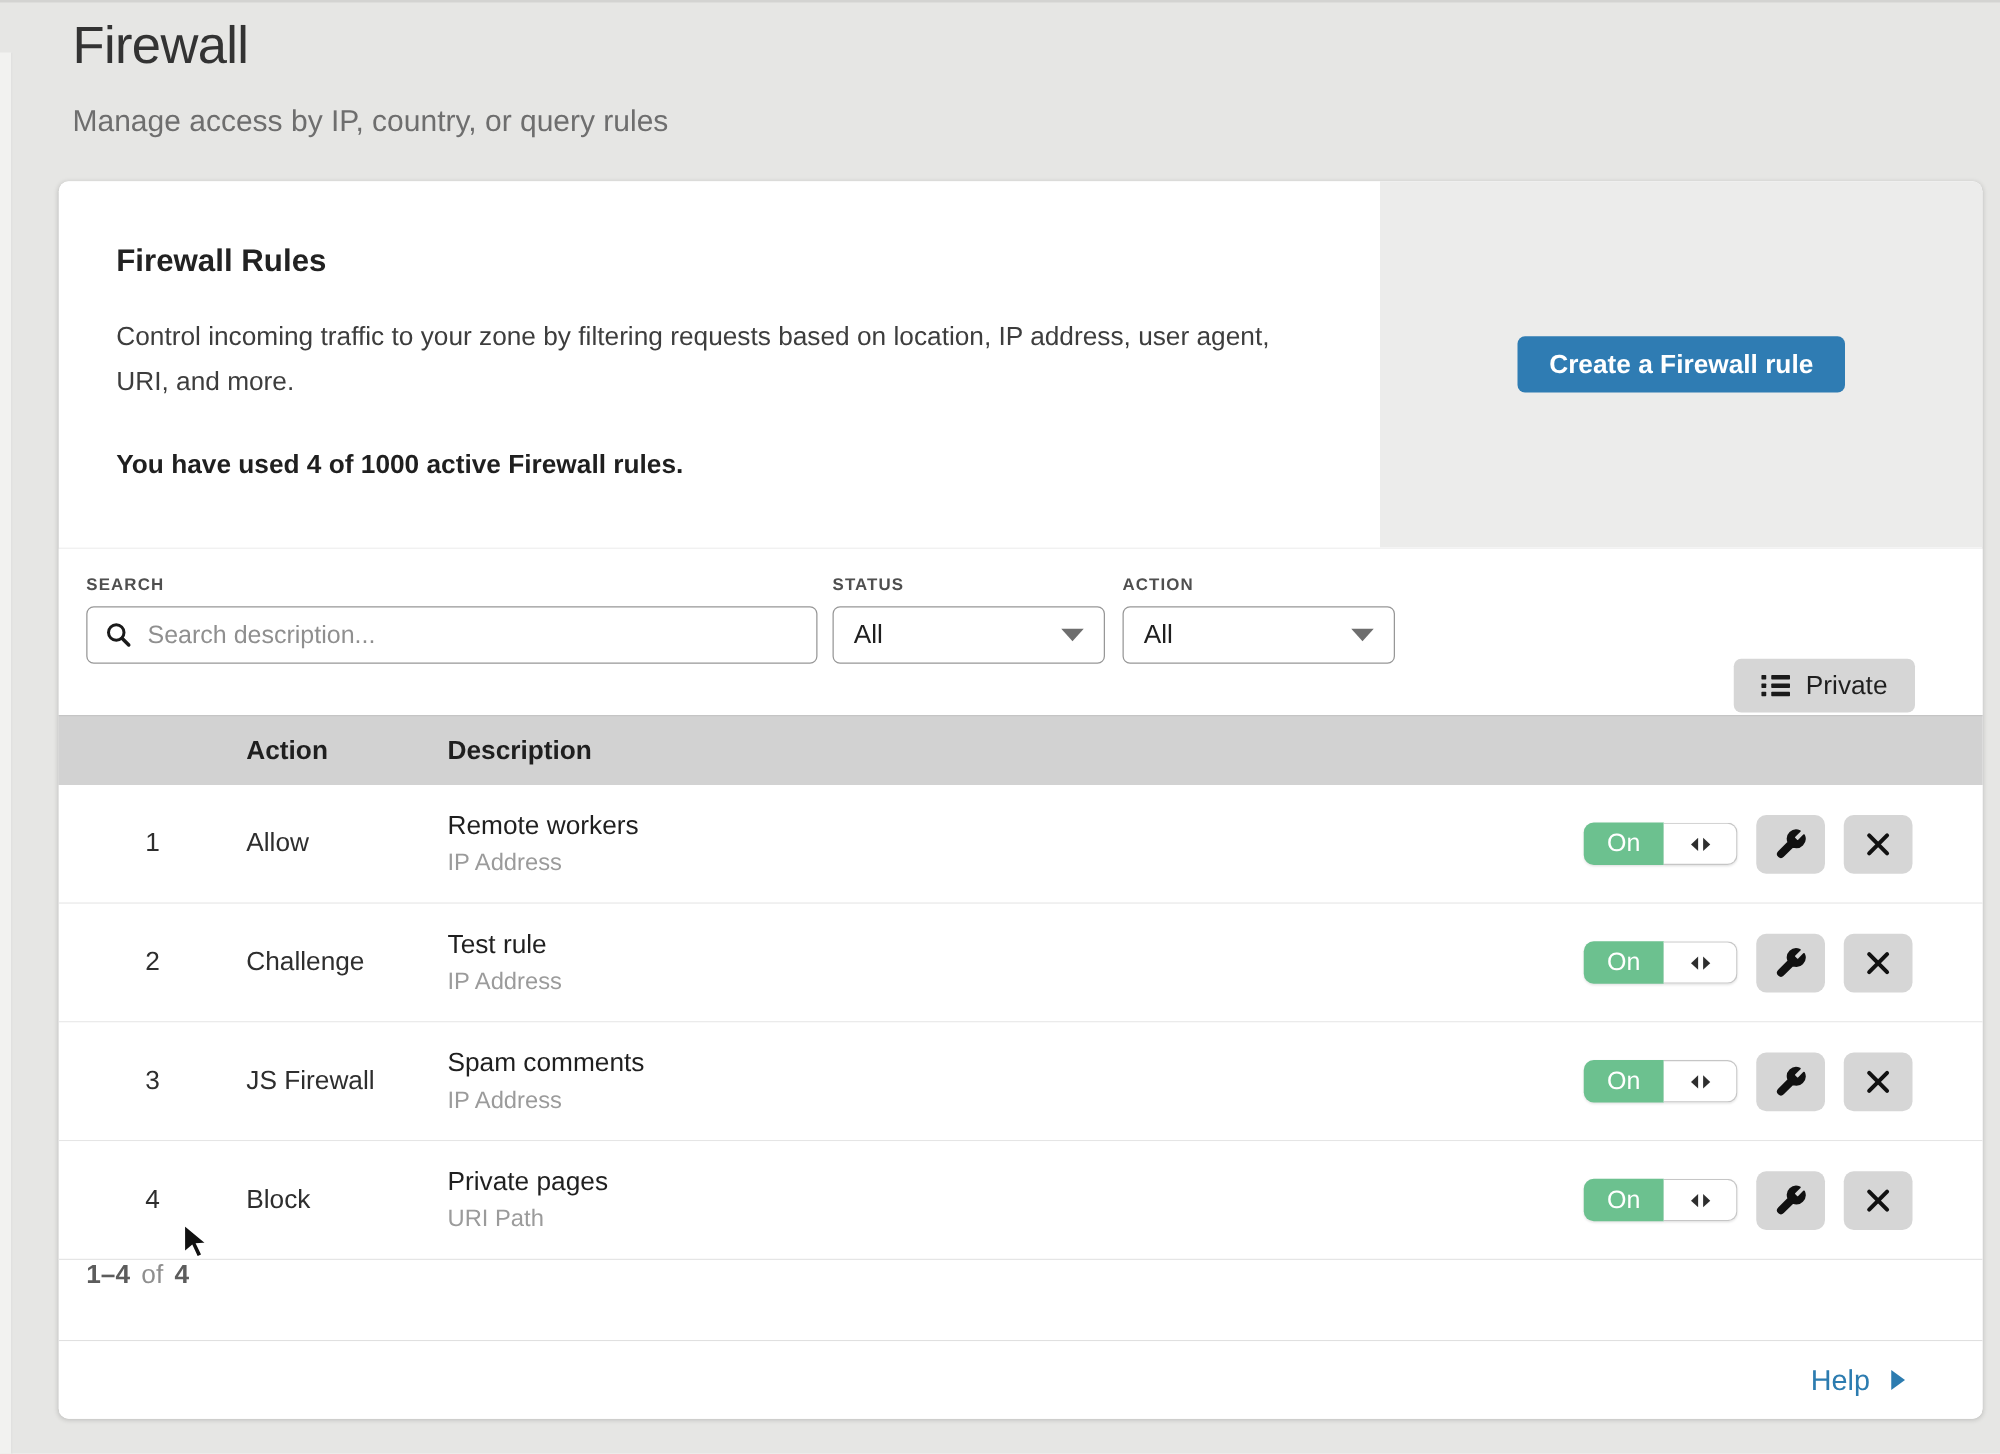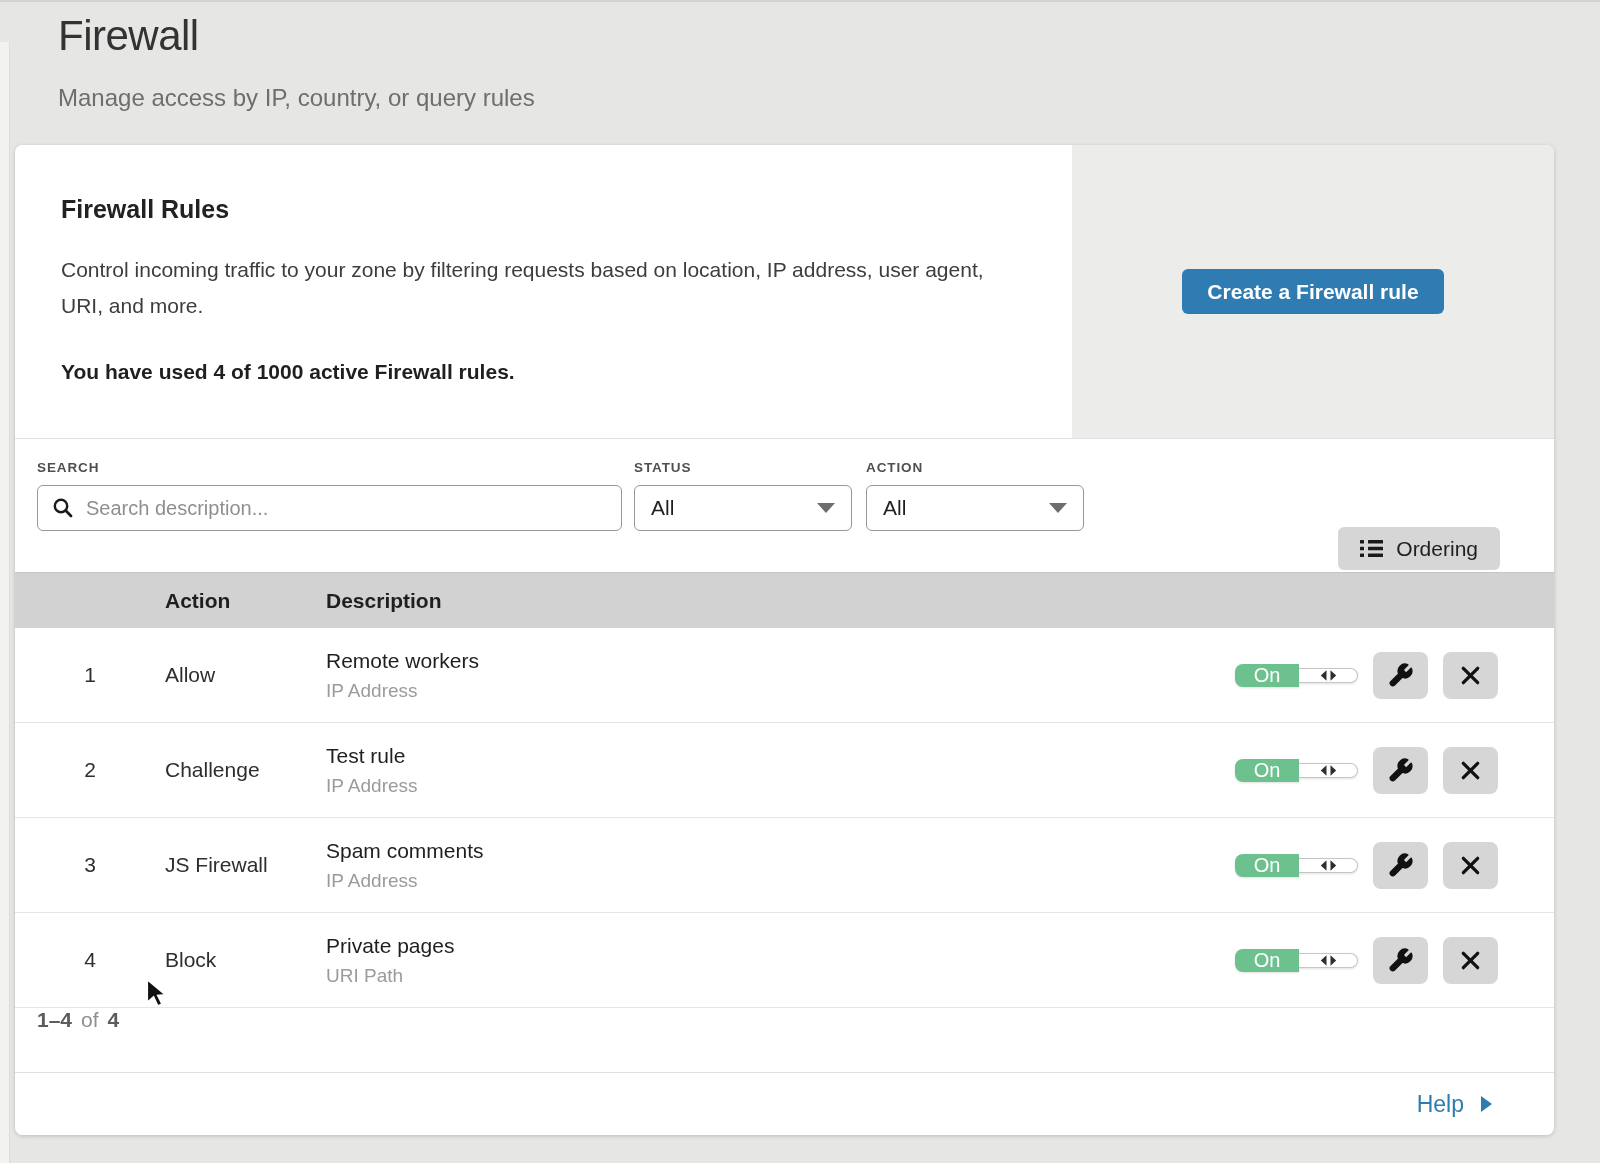--- a/index.html
+++ b/index.html
@@ -11,21 +11,21 @@
     position:relative; overflow:hidden;
     border-top:2px solid #d3d3d1;
   }
   .left-strip { position:absolute; left:0; top:40px; width:10px; bottom:0; background:#f2f2f0; border-right:1px solid #dcdcda; }
 
   .page-header { padding:10px 0 0 33px;margin-left:25px; }
   .page-title { font-size:42px; font-weight:500; color:#333; margin:0; letter-spacing:-0.5px; }
   .page-subtitle { font-size:24px; font-weight:400; color:#6e6e6e; margin-top:24px; }
 
   .card {
-    position:absolute; left:15px; top:143px; width:1539px; height:990px;
+    position:absolute; left:47px; top:143px; width:1539px; height:990px;
     background:#fff; border-radius:8px;
     box-shadow:0 1px 4px rgba(0,0,0,0.18);
     display:flex; flex-direction:column;
   }
 
   
   .top-section { display:flex; height:294px; flex:none; border-bottom:1px solid #e0e0e0; border-radius:8px 8px 0 0; overflow:hidden; }
   .top-left { flex:1; padding:50px 60px 0 46px; background:#fff; }
   .top-right { width:482px; background:#ececeb; display:flex; align-items:center; justify-content:center; }
   .panel-heading { font-size:25px; font-weight:600; color:#222; margin:0 0 28px 0; }
@@ -50,21 +50,21 @@
   
   .table-header { height:56px; flex:none; background:#d2d2d2; border-top:1px solid #c5c5c5; display:flex; align-items:center; font-size:21px; font-weight:700; color:#1f1f1f; }
   .col-num { width:150px; text-align:center; flex:none; }
   .col-action { width:161px; flex:none; }
   .col-desc { flex:1; min-width:0; }
   .col-controls { display:flex; align-items:center; gap:15px; padding-right:56px; flex:none; }
   .trow { height:95px; flex:none; display:flex; align-items:center; border-bottom:1px solid #e5e5e5; background:#fff; font-size:21px; color:#2e2e2e; }
   .desc-title { font-size:21px; color:#1f1f1f; margin-bottom:7px; }
   .desc-sub { font-size:19px; color:#9b9b9b; }
 
-  .toggle { display:flex; height:50px; cursor:pointer; filter:drop-shadow(0 1px 1px rgba(0,0,0,0.12));align-items:center; }
+  .toggle { display:flex; height:34px; cursor:pointer; filter:drop-shadow(0 1px 1px rgba(0,0,0,0.12)); }
   .toggle-on { width:64px; background:#6cc18f; color:#fff; font-size:20px; font-weight:500; display:flex; align-items:center; justify-content:center; border-radius:8px 0 0 8px; }
   .toggle-knob { width:59px; background:#fff; border:1px solid #c6c6c6; border-left:none; border-radius:0 8px 8px 0; display:flex; align-items:center; justify-content:center; }
   .icon-btn { width:55px; height:47px; background:#d6d6d6; border:none; border-radius:8px; display:flex; align-items:center; justify-content:center; cursor:pointer; }
 
   
   .pagination { height:65px; flex:none; display:flex; align-items:flex-start; padding-left:22px; font-size:21px; border-bottom:1px solid #e0e0e0; background:#fff; }
   .pg-range, .pg-total { font-weight:700; color:#5c5c5c; }
   .pg-of { color:#8e8e8e; margin:0 9px; }
   .card-footer { flex:1; display:flex; align-items:center; justify-content:flex-end; padding-right:62px; border-radius:0 0 8px 8px; background:#fff; }
   .help-link { color:#2c7cb0; font-size:23px; display:flex; align-items:center; gap:17px; text-decoration:none; cursor:pointer; }
@@ -132,21 +132,21 @@
               <g fill="#1a1a1a">
                 <rect x="0" y="1" width="4" height="3.6" rx="0.6"></rect>
                 <rect x="8" y="1" width="15" height="3.6" rx="0.6"></rect>
                 <rect x="0" y="7.7" width="4" height="3.6" rx="0.6"></rect>
                 <rect x="8" y="7.7" width="15" height="3.6" rx="0.6"></rect>
                 <rect x="0" y="14.4" width="4" height="3.6" rx="0.6"></rect>
                 <rect x="8" y="14.4" width="15" height="3.6" rx="0.6"></rect>
               </g>
             </svg>
         </span>
-        <span>Ordering</span>
+        <span>Private</span>
       </button>
     </div>
   </div>
 
   <div class="table-header">
     <div class="col-num"></div>
     <div class="col-action">Action</div>
     <div class="col-desc">Description</div>
   </div>
 

